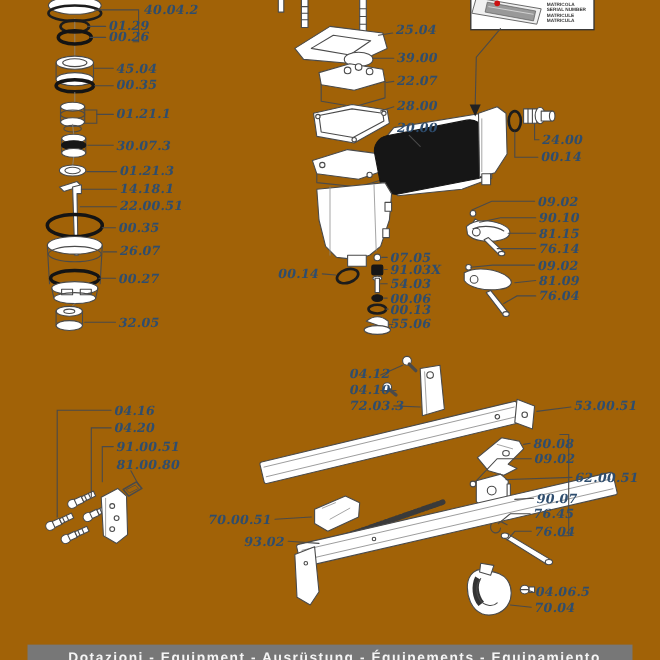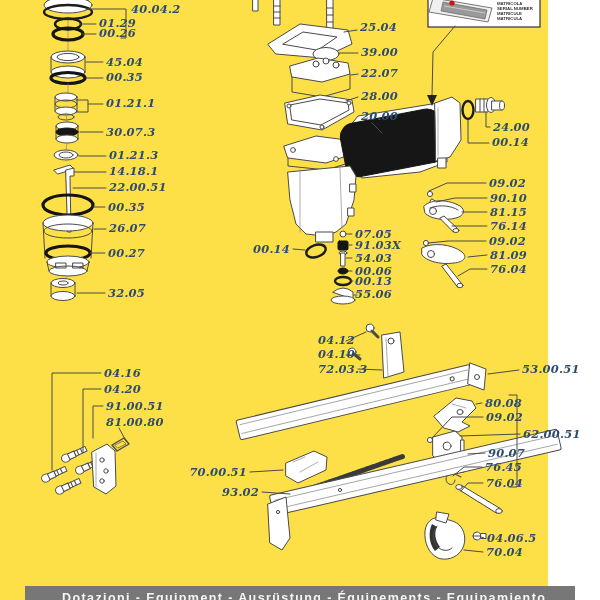--- a/index.html
+++ b/index.html
@@ -1,16 +1,16 @@
 <!DOCTYPE html>
 <html><head>
 <meta charset="utf-8">
 <style>
   html,body{margin:0;padding:0;background:#ffffff;width:600px;height:600px;overflow:hidden}
-  .stage{position:relative;width:548px;height:600px;background:#fde047}
+  .stage{position:relative;width:600px;height:600px;background:#a16207}
   svg{display:block}
   .lbl{font-family:"DejaVu Serif","Liberation Serif",serif;font-style:italic;font-weight:bold;
        font-size:11.5px;fill:#2e4d6e;letter-spacing:.2px}
   .lbl-end{text-anchor:end}
   .ld{stroke:#4a4a4a;stroke-width:1;fill:none;stroke-linecap:round}
   .art{stroke:#4a4a4a;stroke-width:1;fill:#ffffff;stroke-linejoin:round;stroke-linecap:round}
   .nof{fill:none}
   .blk{fill:#161616;stroke:#161616}
   .ring{fill:none;stroke:#1c1c1c;stroke-width:2.4}
   .ring-thick{fill:none;stroke:#141414;stroke-width:3.2}

